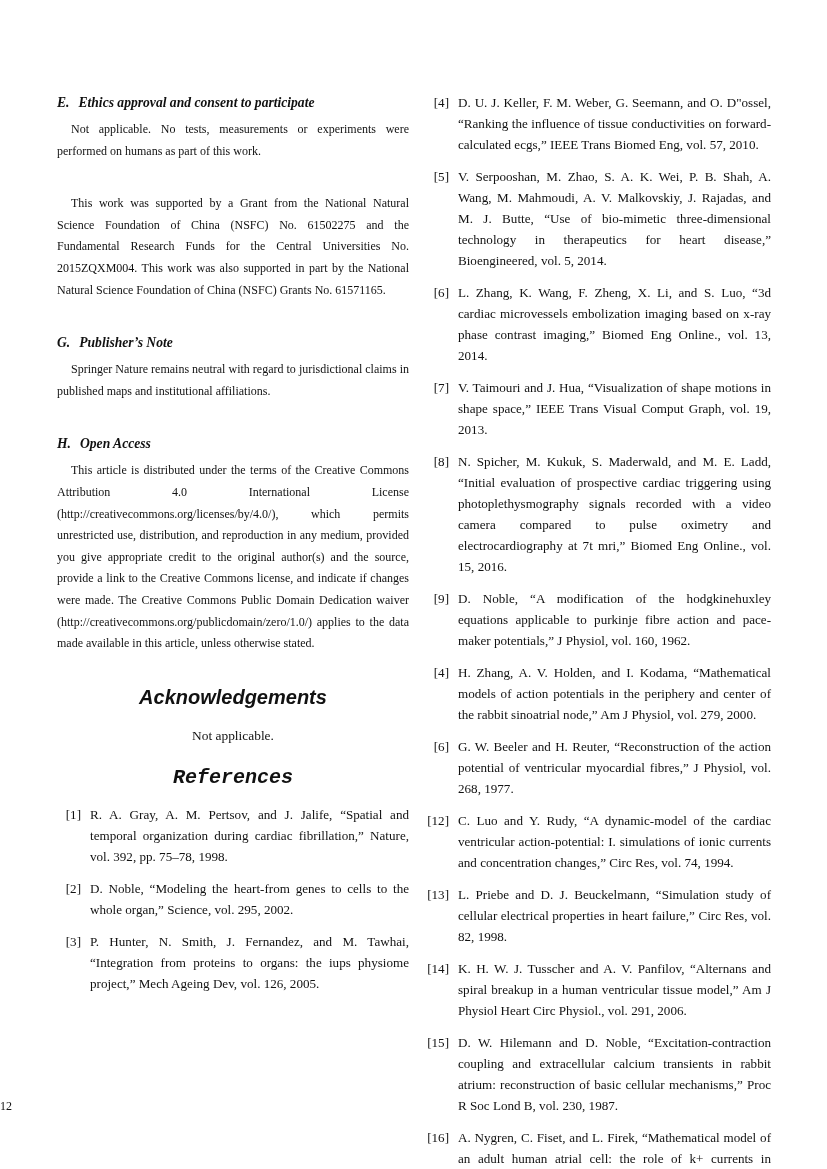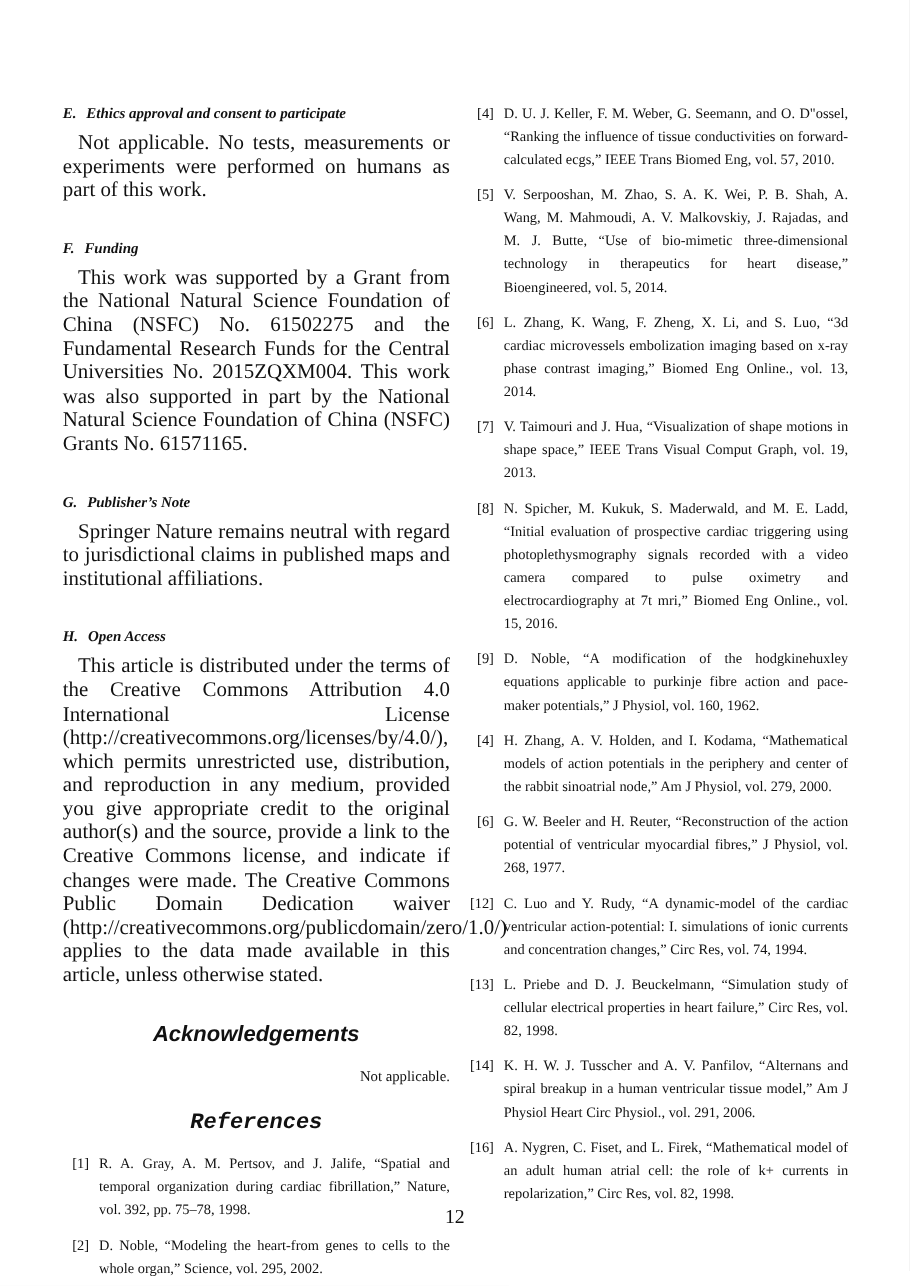--- a/index.html
+++ b/index.html
@@ -26,40 +26,40 @@
   .section { margin-bottom:31px; }
   .section-heading {
     font-size:13.6px;
     font-weight:bold;
     font-style:italic;
     line-height:21px;
     margin-bottom:6px;
   }
   .section-heading .sec-label { margin-right:9px; }
   .para {
-    font-size:19px;
+    font-size:12px;
     line-height:21.6px;
     text-align:justify;
     text-indent:14px;
     margin:0;
   }
 
   .center-heading {
     font-family:"Liberation Sans", sans-serif;
     font-weight:bold;
     font-style:italic;
     font-size:20px;
     text-align:center;
     line-height:22px;
   }
   .ack-heading { margin:14px 0 17px 0; }
   .ack-text {
     font-size:13.4px;
     line-height:21.6px;
-    text-align:right;
+    text-align:center;
     margin:0;
   }
   .refs-heading { margin:21px 0 15px 0;font-family:Liberation Mono, monospace; }
 
   .ref-list { }
   .ref-item {
     position:relative;
     padding-left:33px;
     font-size:13.1px;
     line-height:21px;
@@ -71,39 +71,38 @@
     position:absolute;
     left:0; top:0;
     width:24px;
     text-align:right;
   }
 
   .page-footer {
     position:absolute;
     left:0; top:1096px;
     width:100%;
-    text-align:center;
-    font-size:18px;
+    text-align:left;
+    font-size:12px;
     line-height:21px;
   }
 </style>
 </head>
 <body>
 
 <div class="page">
   <div class="content">
 
     <div class="col col-left">
       <div id="left-sections">
           <div class="section">
             <div class="section-heading"><span class="sec-label">E.</span><span class="sec-title">Ethics approval and consent to participate</span></div>
             <p class="para">Not applicable. No tests, measurements or experiments were performed on humans as part of this work.</p>
           </div>
           <div class="section">
-            <div class="section-heading"><span class="sec-label">F.</span><span class="sec-title">Funding</span></div>
             <p class="para">This work was supported by a Grant from the National Natural Science Foundation of China (NSFC) No. 61502275 and the Fundamental Research Funds for the Central Universities No. 2015ZQXM004. This work was also supported in part by the National Natural Science Foundation of China (NSFC) Grants No. 61571165.</p>
           </div>
           <div class="section">
             <div class="section-heading"><span class="sec-label">G.</span><span class="sec-title">Publisher’s Note</span></div>
             <p class="para">Springer Nature remains neutral with regard to jurisdictional claims in published maps and institutional affiliations.</p>
           </div>
           <div class="section">
             <div class="section-heading"><span class="sec-label">H.</span><span class="sec-title">Open Access</span></div>
             <p class="para">This article is distributed under the terms of the Creative Commons Attribution 4.0 International License (http://creativecommons.org/licenses/by/4.0/), which permits unrestricted use, distribution, and reproduction in any medium, provided you give appropriate credit to the original author(s) and the source, provide a link to the Creative Commons license, and indicate if changes were made. The Creative Commons Public Domain Dedication waiver (http://creativecommons.org/publicdomain/zero/1.0/) applies to the data made available in this article, unless otherwise stated.</p>
           </div>
@@ -126,20 +125,21 @@
           <div class="ref-item"><span class="ref-num">[5]</span><span class="ref-text">V. Serpooshan, M. Zhao, S. A. K. Wei, P. B. Shah, A. Wang, M. Mahmoudi, A. V. Malkovskiy, J. Rajadas, and M. J. Butte, “Use of bio-mimetic three-dimensional technology in therapeutics for heart disease,” Bioengineered, vol. 5, 2014.</span></div>
           <div class="ref-item"><span class="ref-num">[6]</span><span class="ref-text">L. Zhang, K. Wang, F. Zheng, X. Li, and S. Luo, “3d cardiac microvessels embolization imaging based on x-ray phase contrast imaging,” Biomed Eng Online., vol. 13, 2014.</span></div>
           <div class="ref-item"><span class="ref-num">[7]</span><span class="ref-text">V. Taimouri and J. Hua, “Visualization of shape motions in shape space,” IEEE Trans Visual Comput Graph, vol. 19, 2013.</span></div>
           <div class="ref-item"><span class="ref-num">[8]</span><span class="ref-text">N. Spicher, M. Kukuk, S. Maderwald, and M. E. Ladd, “Initial evaluation of prospective cardiac triggering using photoplethysmography signals recorded with a video camera compared to pulse oximetry and electrocardiography at 7t mri,” Biomed Eng Online., vol. 15, 2016.</span></div>
           <div class="ref-item"><span class="ref-num">[9]</span><span class="ref-text">D. Noble, “A modification of the hodgkinehuxley equations applicable to purkinje fibre action and pace-maker potentials,” J Physiol, vol. 160, 1962.</span></div>
           <div class="ref-item"><span class="ref-num">[4]</span><span class="ref-text">H. Zhang, A. V. Holden, and I. Kodama, “Mathematical models of action potentials in the periphery and center of the rabbit sinoatrial node,” Am J Physiol, vol. 279, 2000.</span></div>
           <div class="ref-item"><span class="ref-num">[6]</span><span class="ref-text">G. W. Beeler and H. Reuter, “Reconstruction of the action potential of ventricular myocardial fibres,” J Physiol, vol. 268, 1977.</span></div>
           <div class="ref-item"><span class="ref-num">[12]</span><span class="ref-text">C. Luo and Y. Rudy, “A dynamic-model of the cardiac ventricular action-potential: I. simulations of ionic currents and concentration changes,” Circ Res, vol. 74, 1994.</span></div>
           <div class="ref-item"><span class="ref-num">[13]</span><span class="ref-text">L. Priebe and D. J. Beuckelmann, “Simulation study of cellular electrical properties in heart failure,” Circ Res, vol. 82, 1998.</span></div>
           <div class="ref-item"><span class="ref-num">[14]</span><span class="ref-text">K. H. W. J. Tusscher and A. V. Panfilov, “Alternans and spiral breakup in a human ventricular tissue model,” Am J Physiol Heart Circ Physiol., vol. 291, 2006.</span></div>
+          <div class="ref-item"><span class="ref-num">[15]</span><span class="ref-text">D. W. Hilemann and D. Noble, “Excitation-contraction coupling and extracellular calcium transients in rabbit atrium: reconstruction of basic cellular mechanisms,” Proc R Soc Lond B, vol. 230, 1987.</span></div>
           <div class="ref-item"><span class="ref-num">[16]</span><span class="ref-text">A. Nygren, C. Fiset, and L. Firek, “Mathematical model of an adult human atrial cell: the role of k+ currents in repolarization,” Circ Res, vol. 82, 1998.</span></div>
         </div>
     </div>
 
   </div>
 
   <div class="page-footer">12</div>
 </div>
 
 </body></html>

